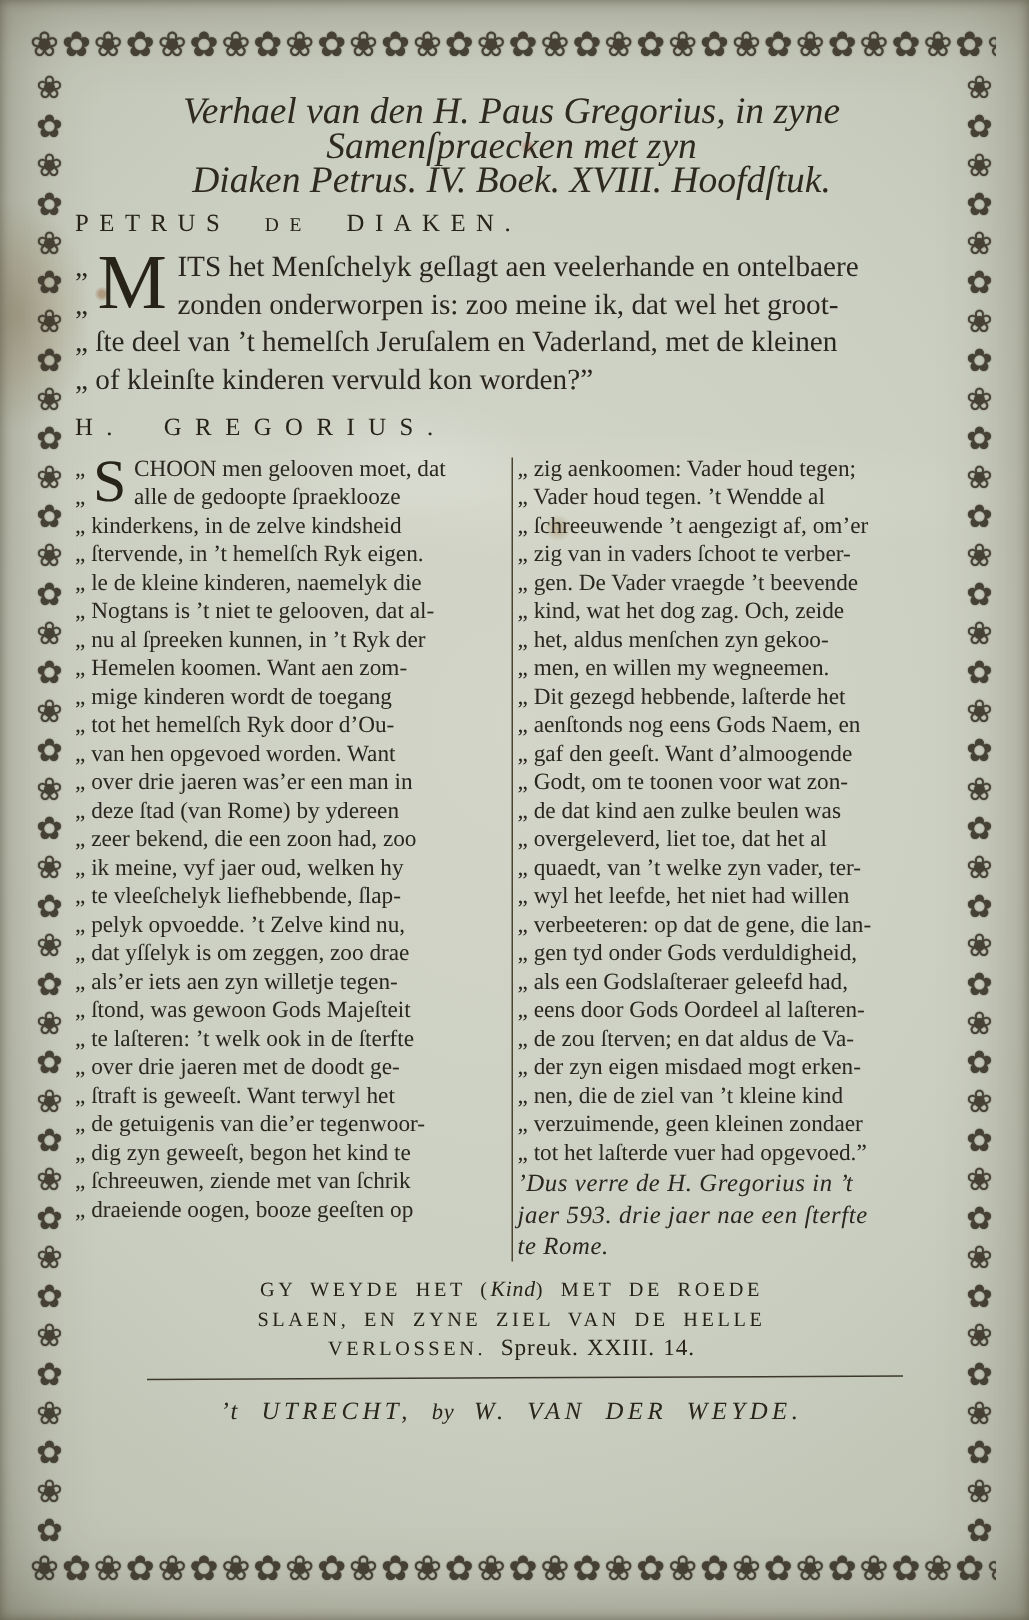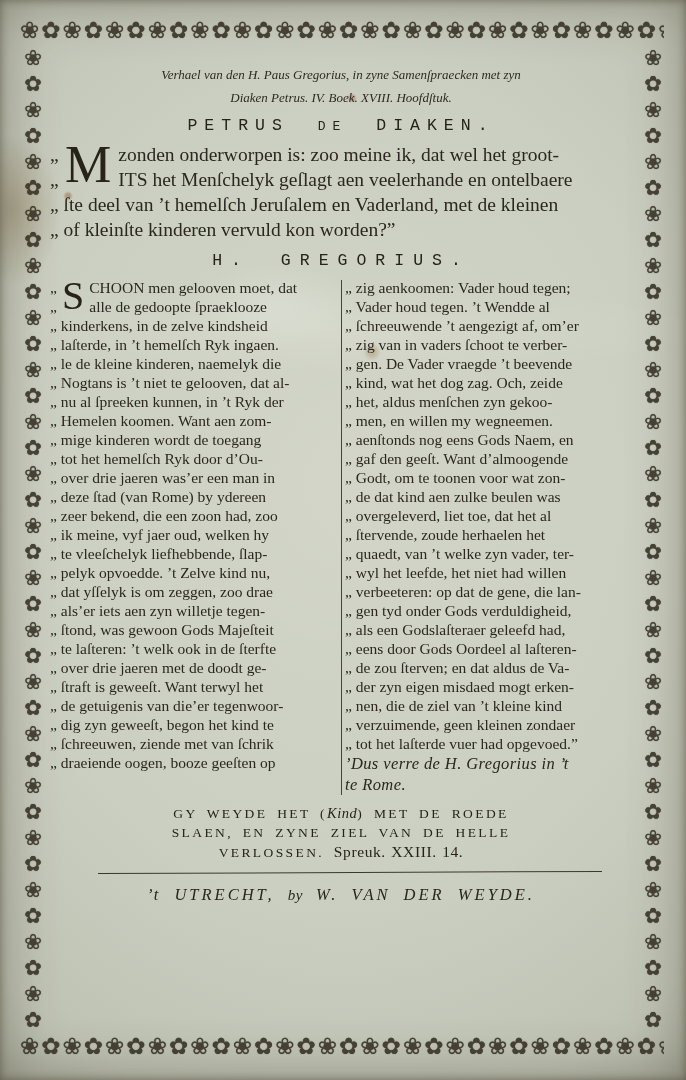--- a/index.html
+++ b/index.html
@@ -17,22 +17,22 @@
   .border-strip{position:absolute;color:#3c362a;font-family:"DejaVu Sans",sans-serif;
     overflow:hidden;white-space:nowrap;opacity:.92;text-shadow:0 0 1px rgba(40,35,25,.8);}
   .bt{left:20px;right:22px;top:14px;height:34px;font-size:23px;line-height:32px;letter-spacing:2px;}
   .bb{left:20px;right:22px;bottom:16px;height:34px;font-size:23px;line-height:32px;letter-spacing:2px;}
   .bl{left:16px;top:46px;bottom:48px;width:32px;writing-mode:vertical-rl;text-orientation:upright;
       font-size:21px;letter-spacing:2px;line-height:30px;}
   .br{right:18px;top:46px;bottom:48px;width:32px;writing-mode:vertical-rl;text-orientation:upright;
       font-size:21px;letter-spacing:2px;line-height:30px;}
   .content{position:absolute;left:50px;right:54px;top:54px;bottom:62px;}
   .headline{font-size:20.5px;line-height:26px;letter-spacing:.6px;word-spacing:3px;color:#272318;}
-  .subtitle{margin-top:9px;text-align:center;font-style:italic;font-size:13px;line-height:23px;color:#2e2a1f;}
-  .speaker{margin-top:7px;text-align:center;font-size:16.5px;letter-spacing:7px;word-spacing:12px;color:#272318;font-family:Liberation Mono, monospace;}
+  .subtitle{margin-top:9px;text-align:center;font-style:italic;font-size:25px;line-height:23px;color:#2e2a1f;}
+  .speaker{margin-top:7px;font-size:16.5px;letter-spacing:7px;word-spacing:12px;color:#272318;}
   .speaker .mid{font-size:13px;}
   .speaker.g{margin-top:9px;letter-spacing:9px;}
   .intro{position:relative;margin-top:7px;font-size:19.5px;line-height:25px;}
   .qstack{position:absolute;left:0;top:0;}
   .qstack span{display:block;}
   .intro .qstack span{height:25px;font-size:19.5px;}
   .dropcap{float:left;font-size:52px;line-height:44px;height:48px;margin:1px 7px 0 15px;color:#272318;}
   .line{white-space:nowrap;}
   .cols{display:flex;margin-top:8px;}
   .col{width:288px;font-size:15.5px;line-height:19px;position:relative;}
@@ -70,46 +70,47 @@
       <span class="mid">DE</span>
       <span>DIAKEN.</span>
     </div>
 
     <div class="intro">
       <div class="qstack">
         <span>„</span>
         <span>„</span>
       </div>
       <span class="dropcap">M</span>
+      <div class="line">ITS het Menſchelyk geſlagt aen veelerhande en ontelbaere</div>
       <div class="line">zonden onderworpen is: zoo meine ik, dat wel het groot-</div>
-      <div class="line">ITS het Menſchelyk geſlagt aen veelerhande en ontelbaere</div>
       <div class="line">„ ſte deel van ’t hemelſch Jeruſalem en Vaderland, met de kleinen</div>
       <div class="line">„ of kleinſte kinderen vervuld kon worden?”</div>
     </div>
 
     <div class="speaker g">H. GREGORIUS.</div>
 
     <div class="cols">
       <div class="col">
         <div class="qstack">
           <span>„</span>
           <span>„</span>
         </div>
         <span class="dropcap">S</span>
         <div class="line">CHOON men gelooven moet, dat</div>
         <div class="line">alle de gedoopte ſpraeklooze</div>
         <div>
             <div class="line">„ kinderkens, in de zelve kindsheid</div>
-            <div class="line">„ laſterde, in ’t hemelſch Ryk ingaen.</div>
+            <div class="line">„ ſtervende, in ’t hemelſch Ryk eigen.</div>
             <div class="line">„ le de kleine kinderen, naemelyk die</div>
             <div class="line">„ Nogtans is ’t niet te gelooven, dat al-</div>
             <div class="line">„ nu al ſpreeken kunnen, in ’t Ryk der</div>
             <div class="line">„ Hemelen koomen.  Want aen zom-</div>
             <div class="line">„ mige kinderen wordt de toegang</div>
             <div class="line">„ tot het hemelſch Ryk door d’Ou-</div>
+            <div class="line">„ van hen opgevoed worden.  Want</div>
             <div class="line">„ over drie jaeren was’er een man in</div>
             <div class="line">„ deze ſtad (van Rome) by ydereen</div>
             <div class="line">„ zeer bekend, die een zoon had, zoo</div>
             <div class="line">„ ik meine, vyf jaer oud, welken hy</div>
             <div class="line">„ te vleeſchelyk liefhebbende, ſlap-</div>
             <div class="line">„ pelyk opvoedde.  ’t Zelve kind nu,</div>
             <div class="line">„ dat yſſelyk is om zeggen, zoo drae</div>
             <div class="line">„ als’er iets aen zyn willetje tegen-</div>
             <div class="line">„ ſtond, was gewoon Gods Majeſteit</div>
             <div class="line">„ te laſteren: ’t welk ook in de ſterfte</div>
@@ -125,40 +126,41 @@
       <div class="col">
         <div>
             <div class="line">„ zig aenkoomen: Vader houd tegen;</div>
             <div class="line">„ Vader houd tegen.  ’t Wendde al</div>
             <div class="line">„ ſchreeuwende ’t aengezigt af, om’er</div>
             <div class="line">„ zig van in vaders ſchoot te verber-</div>
             <div class="line">„ gen. De Vader vraegde ’t beevende</div>
             <div class="line">„ kind, wat het dog zag.  Och, zeide</div>
             <div class="line">„ het, aldus menſchen zyn gekoo-</div>
             <div class="line">„ men, en willen my wegneemen.</div>
+            <div class="line">„ Dit gezegd hebbende, laſterde het</div>
             <div class="line">„ aenſtonds nog eens Gods Naem, en</div>
             <div class="line">„ gaf den geeſt.  Want d’almoogende</div>
             <div class="line">„ Godt, om te toonen voor wat zon-</div>
             <div class="line">„ de dat kind aen zulke beulen was</div>
             <div class="line">„ overgeleverd, liet toe, dat het al</div>
-            <div class="line">„ ſtervende, zoude herhaelen het</div>
             <div class="line">„ quaedt, van ’t welke zyn vader, ter-</div>
             <div class="line">„ wyl het leefde, het niet had willen</div>
             <div class="line">„ verbeeteren: op dat de gene, die lan-</div>
             <div class="line">„ gen tyd onder Gods verduldigheid,</div>
             <div class="line">„ als een Godslaſteraer geleefd had,</div>
             <div class="line">„ eens door Gods Oordeel al laſteren-</div>
             <div class="line">„ de zou ſterven; en dat aldus de Va-</div>
             <div class="line">„ der zyn eigen misdaed mogt erken-</div>
             <div class="line">„ nen, die de ziel van ’t kleine kind</div>
             <div class="line">„ verzuimende, geen kleinen zondaer</div>
             <div class="line">„ tot het laſterde vuer had opgevoed.”</div>
           </div>
         <div class="italic-tail">
             <div class="line">’Dus verre de H. Gregorius in ’t</div>
+            <div class="line">jaer 593. drie jaer nae een ſterfte</div>
             <div class="line">te Rome.</div>
           </div>
       </div>
     </div>
 
     <div class="cite">
       <div>
         <span>GY WEYDE HET (</span><span class="kind">Kind</span><span>) MET DE ROEDE</span>
       </div>
       <div>SLAEN, EN ZYNE ZIEL VAN DE HELLE</div>

